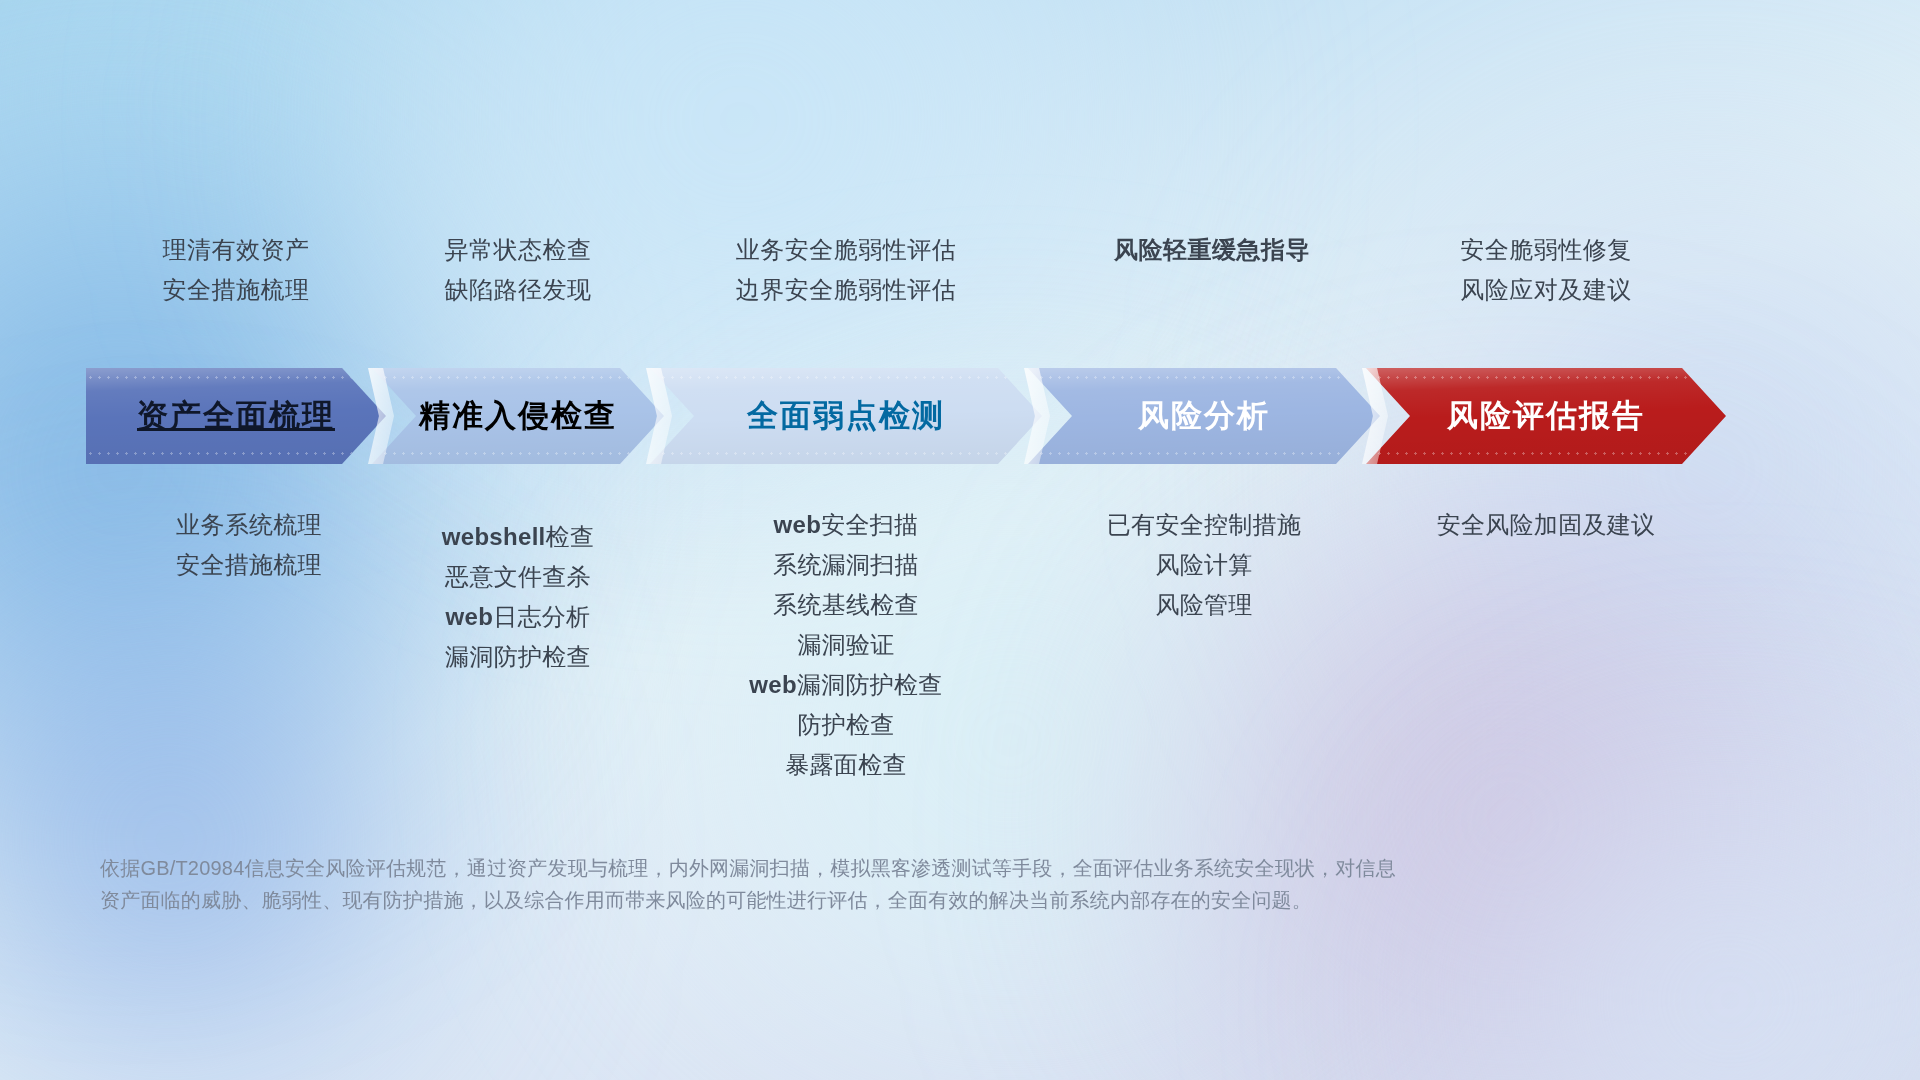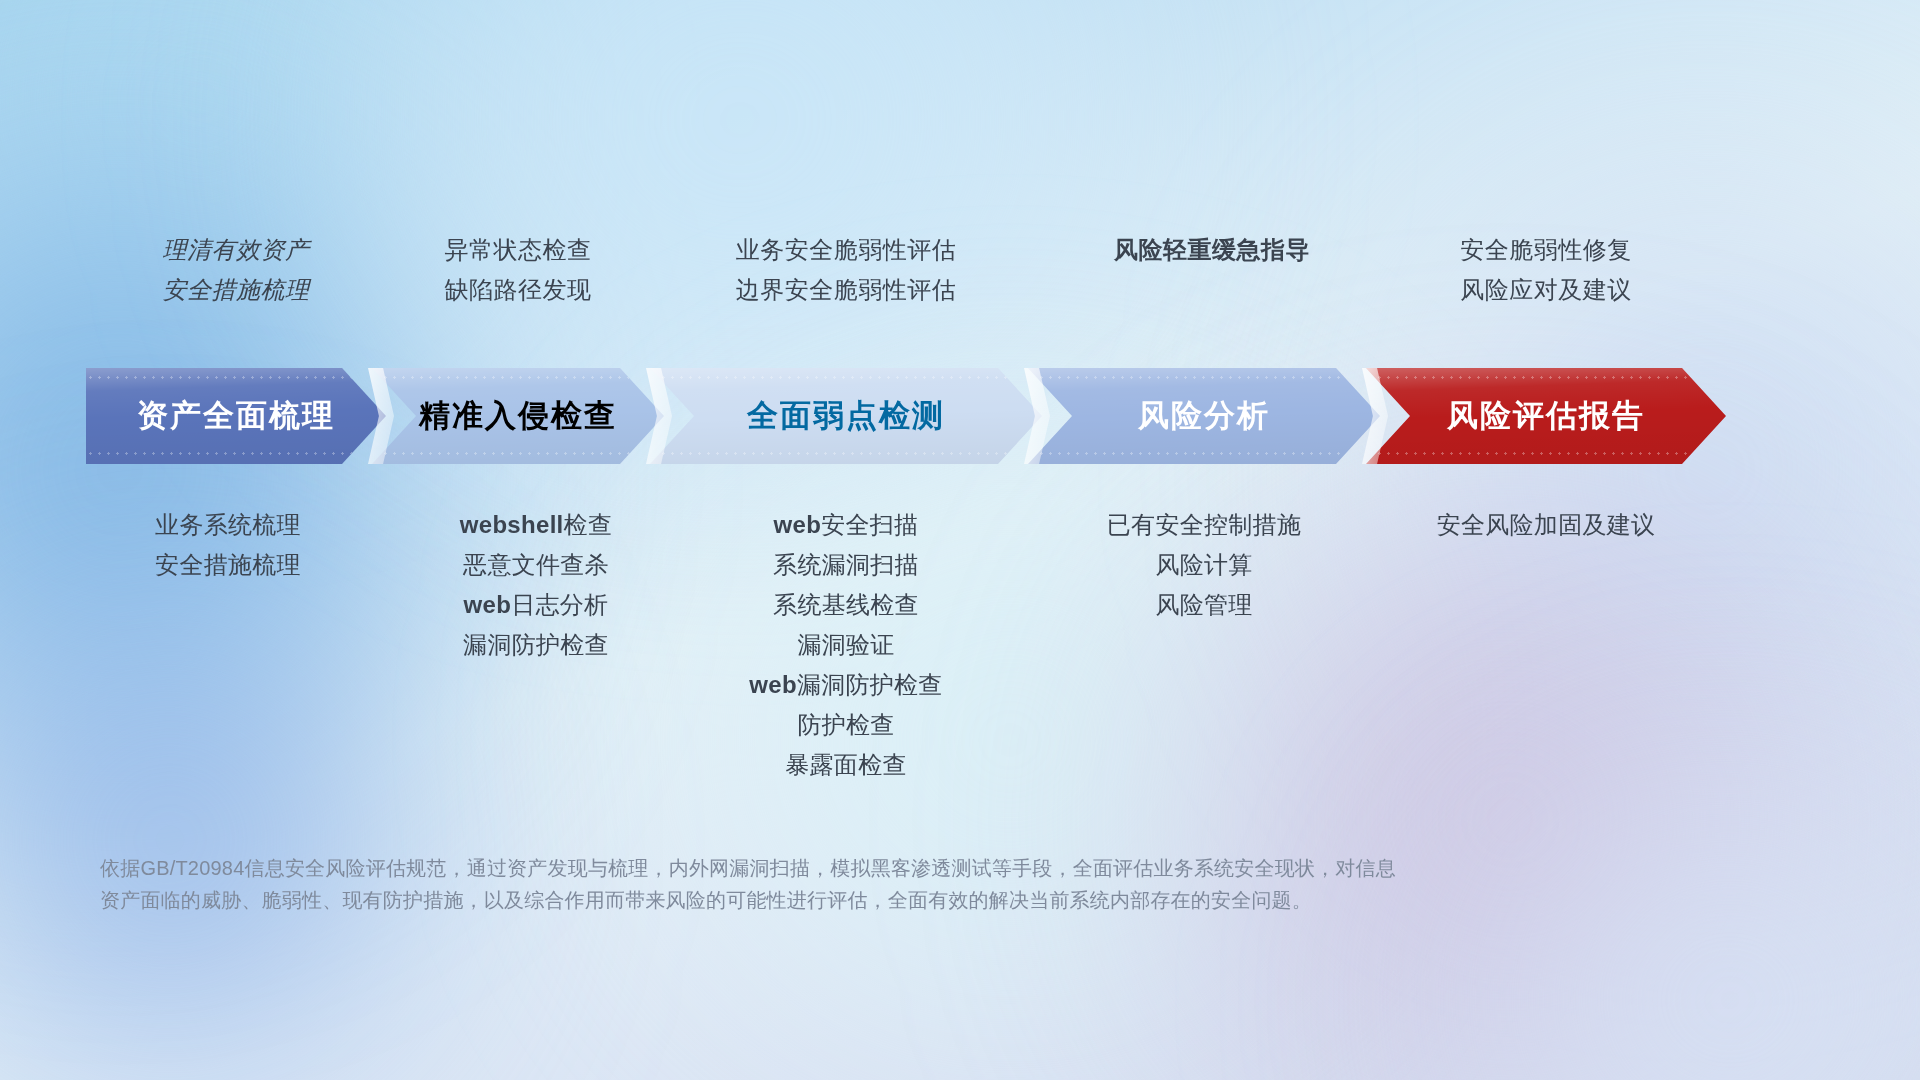--- a/index.html
+++ b/index.html
@@ -112,21 +112,21 @@
   <div class="layer blob b3"></div>
   <div class="layer blob b4"></div>
   <div class="layer blob b6"></div>
   <div class="layer blob b5"></div>
   <div class="layer blob b7"></div>
 </div>
 
 <div id="content">
 
   <div class="track" id="top-row">
-      <div class="col top-cell" style="position: absolute; left: 16px; width: 440px; font-style: italic;">
+      <div class="col top-cell" style="position: absolute; left: 16px; width: 440px;">
         <div class="line">理清有效资产</div>
         <div class="line">安全措施梳理</div>
       </div>
       <div class="col top-cell" style="position: absolute; left: 298px; width: 440px;">
         <div class="line">异常状态检查</div>
         <div class="line">缺陷路径发现</div>
       </div>
       <div class="col top-cell" style="position: absolute; left: 626px; width: 440px;">
         <div class="line">业务安全脆弱性评估</div>
         <div class="line">边界安全脆弱性评估</div>
@@ -138,21 +138,21 @@
         <div class="line">安全脆弱性修复</div>
         <div class="line">风险应对及建议</div>
       </div>
     </div>
 
   <div class="track" id="band">
       <div class="chev" style="position: absolute; left: 86px; width: 300px; background: rgb(90, 116, 186);">
         <div class="sheen"></div>
         <div class="dots"></div>
         <div class="dots bot"></div>
-        <span class="chev-label" style="color: #ffffff;">资产全面梳理</span>
+        <span class="chev-label" style="color: #0f172a; text-decoration: underline;">资产全面梳理</span>
       </div>
       <div class="chev notch" style="position: absolute; left: 372px; width: 292px; background: rgb(169, 195, 232);">
         <div class="sheen"></div>
         <div class="dots"></div>
         <div class="dots bot"></div>
         <span class="chev-label" style="color: #000000;">精准入侵检查</span>
       </div>
       <div class="gap" style="left: 368px;"></div>
       <div class="chev notch" style="position: absolute; left: 650px; width: 392px; background: rgb(205, 221, 242);">
         <div class="sheen"></div>
@@ -171,25 +171,25 @@
       <div class="chev notch" style="position: absolute; left: 1366px; width: 360px; background: #b91c1c;">
         <div class="sheen"></div>
         <div class="dots"></div>
         <div class="dots bot"></div>
         <span class="chev-label" style="color: rgb(255, 255, 255);">风险评估报告</span>
       </div>
       <div class="gap" style="left: 1362px;"></div>
     </div>
 
   <div class="track" id="bottom-row">
-      <div class="col bot-cell" style="position: absolute; left: 8px; width: 440px;">
+      <div class="col bot-cell" style="position: absolute; left: 29px; width: 440px;">
         <div class="line">业务系统梳理</div>
         <div class="line">安全措施梳理</div>
       </div>
-      <div class="col bot-cell" style="position: absolute; left: 316px; width: 440px;">
+      <div class="col bot-cell" style="position: absolute; left: 298px; width: 440px; margin-top: 12px;">
         <div class="line"><b>webshell</b><span>检查</span></div>
         <div class="line">恶意文件查杀</div>
         <div class="line"><b>web</b><span>日志分析</span></div>
         <div class="line">漏洞防护检查</div>
       </div>
       <div class="col bot-cell" style="position: absolute; left: 626px; width: 440px;">
         <div class="line"><b>web</b><span>安全扫描</span></div>
         <div class="line">系统漏洞扫描</div>
         <div class="line">系统基线检查</div>
         <div class="line">漏洞验证</div>

